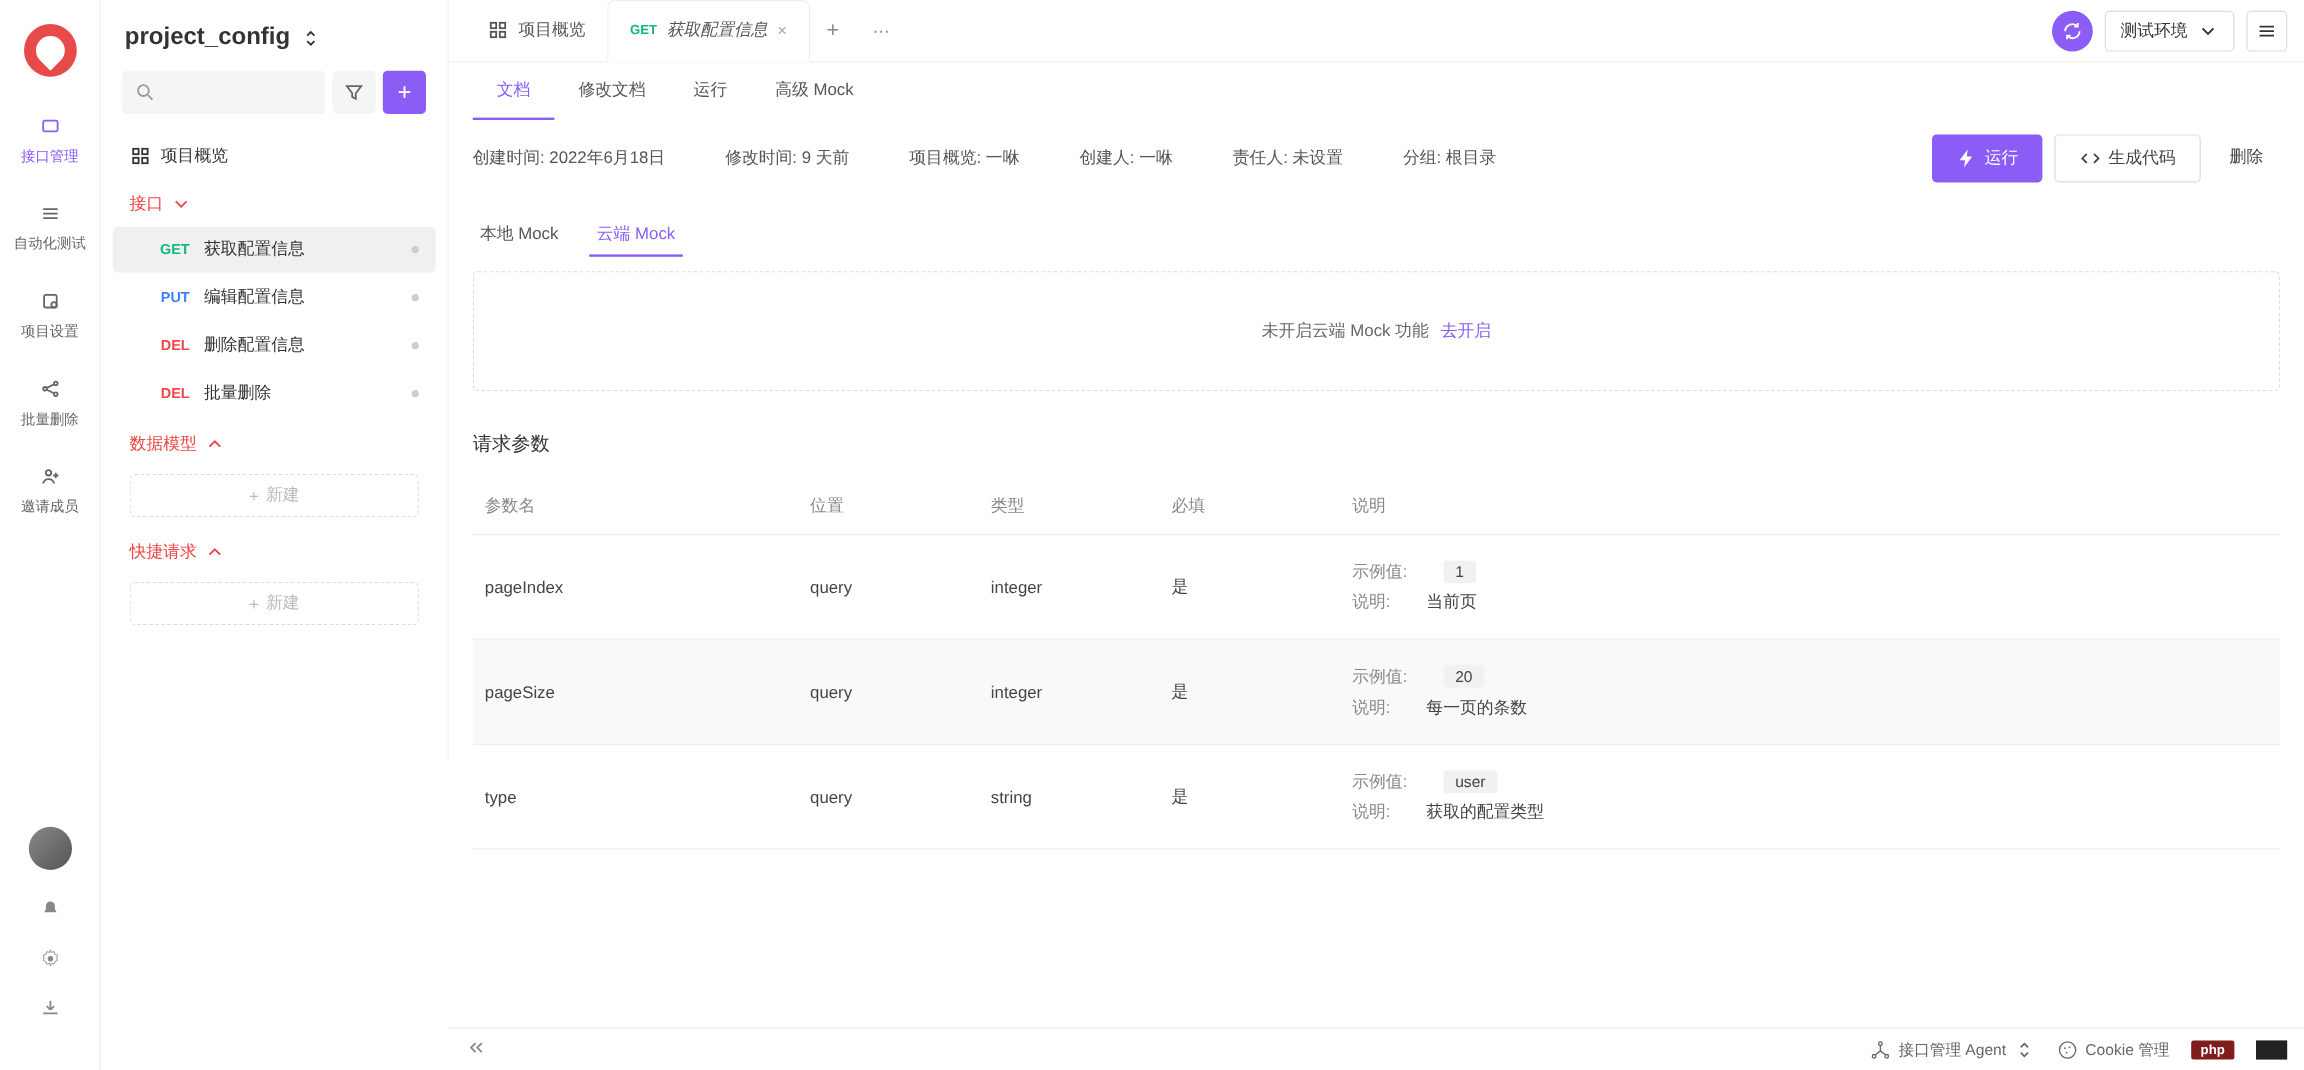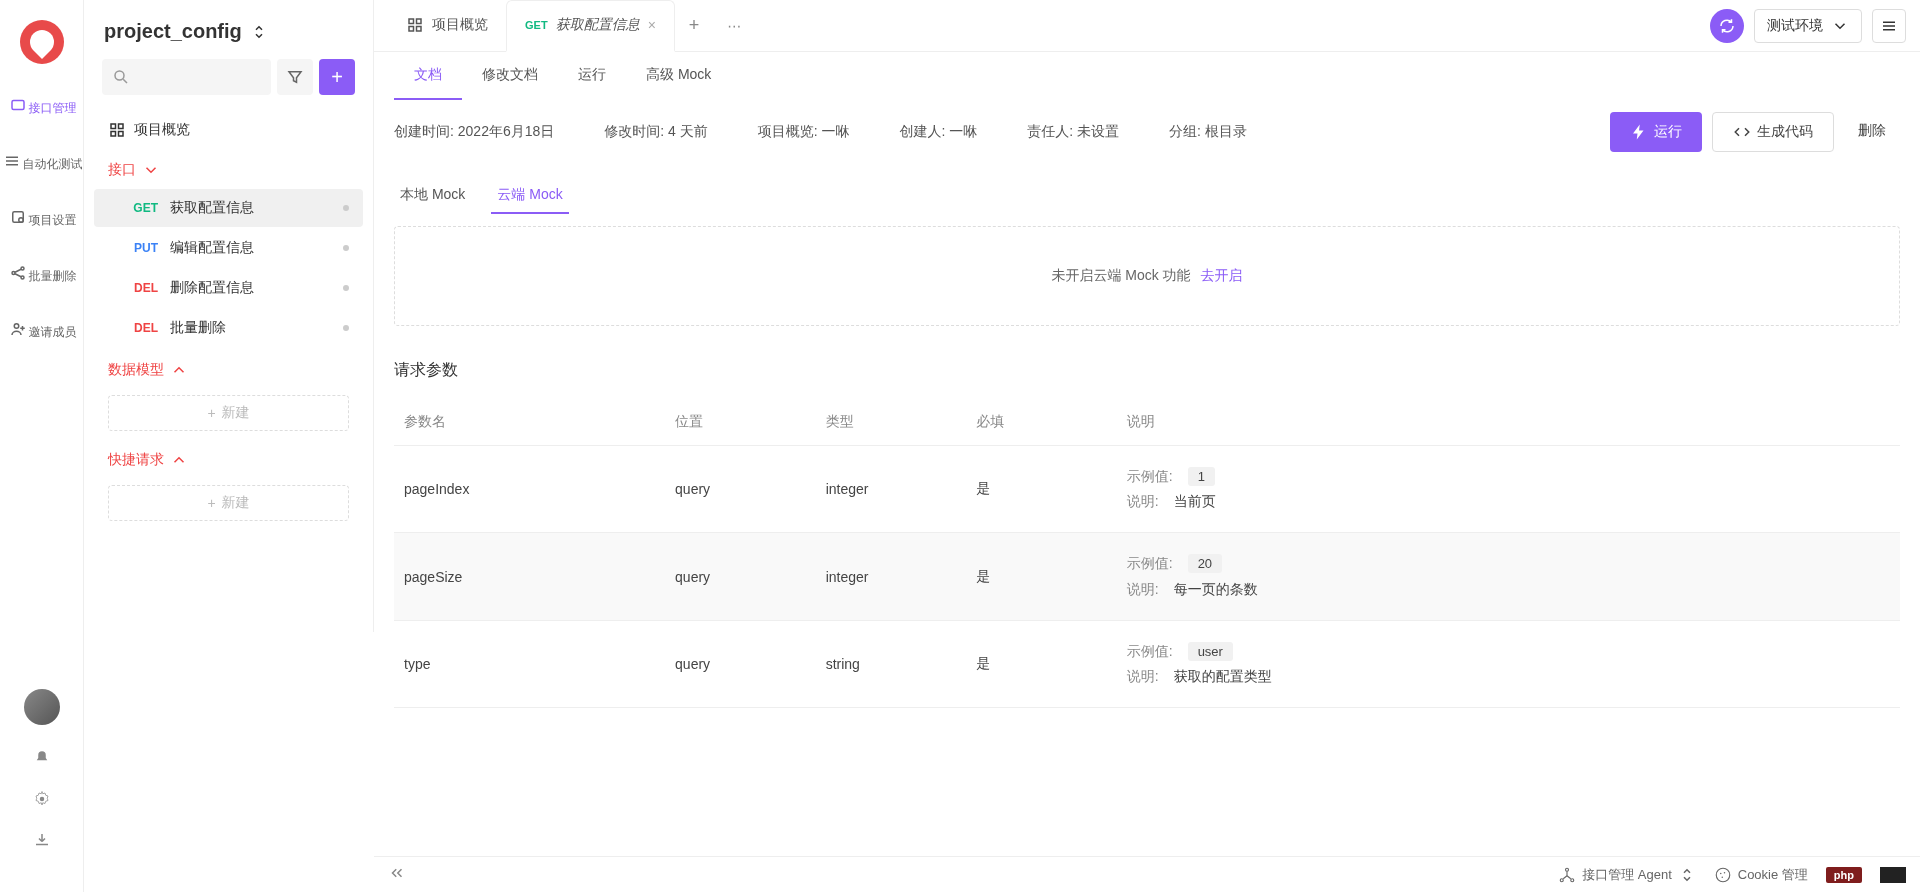--- a/index.html
+++ b/index.html
@@ -2,21 +2,21 @@
 <html><head>
 <meta charset="utf-8">
 <style>
 * { margin: 0; padding: 0; box-sizing: border-box; font-family: -apple-system, BlinkMacSystemFont, "Segoe UI", sans-serif; }
 body { background: #fff; overflow: hidden; width: 1920px; height: 892px; font-size: 14px; color: #333; }
 
 
 .left-rail { position: absolute; left: 0; top: 0; width: 84px; height: 892px; background: #fff; border-right: 1px solid #eee; display: flex; flex-direction: column; align-items: center; padding-top: 20px; }
 .logo { width: 44px; height: 44px; border-radius: 50%; background: #e84a4a; position: relative; margin-bottom: 30px; }
 .logo::before { content: ""; position: absolute; top: 10px; left: 10px; width: 24px; height: 24px; background: #fff; border-radius: 50% 50% 0 50%; transform: rotate(45deg); }
-.rail-item { display: flex; flex-direction: row; align-items: center; margin-bottom: 28px; cursor: pointer; color: #666; }
+.rail-item { display: flex; flex-direction: column; align-items: center; margin-bottom: 28px; cursor: pointer; color: #666; }
 .rail-item.active { color: #8b5cf6; }
 .rail-icon { width: 22px; height: 22px; margin-bottom: 6px; display: flex; align-items: center; justify-content: center; }
 .rail-label { font-size: 12px; }
 .rail-bottom { margin-top: auto; margin-bottom: 20px; display: flex; flex-direction: column; align-items: center; }
 .avatar { width: 36px; height: 36px; border-radius: 50%; background: linear-gradient(135deg, #888, #555); margin-bottom: 24px; }
 .rail-bottom-icon { margin-bottom: 20px; color: #888; cursor: pointer; }
 
 
 .sidebar { position: absolute; left: 84px; top: 0; width: 290px; height: 632px; background: #fff; border-right: 1px solid #eee; padding: 20px 10px; }
 .project-title { font-size: 20px; font-weight: 600; padding: 0 10px 16px; display: flex; align-items: center; gap: 8px; }
@@ -70,21 +70,21 @@
 .mock-box { margin: 12px 20px 24px; border: 1px dashed #ddd; border-radius: 4px; padding: 40px 0; display: flex; align-items: center; justify-content: center; gap: 10px; color: #666; }
 .mock-link { color: #8b5cf6; cursor: pointer; }
 
 .section-title { padding: 10px 20px; font-size: 16px; color: #333; }
 
 .params-table { width: calc(100% - 40px); margin: 8px 20px; border-collapse: collapse; }
 .params-table th { text-align: left; padding: 14px 10px; color: #888; font-weight: 400; border-bottom: 1px solid #eee; }
 .params-table td { padding: 18px 10px; color: #444; border-bottom: 1px solid #eee; vertical-align: middle; }
 .params-table tr.alt td { background: #f9f9f9; }
 .desc-cell { line-height: 1.8; }
-.desc-label { color: #888; margin-right: 11px; }
+.desc-label { color: #888; margin-right: 26px; }
 .example-val { background: #f1f1f1; padding: 2px 10px; border-radius: 3px; font-size: 13px; }
 
 
 .footer { position: absolute; left: 374px; bottom: 0; right: 0; height: 36px; border-top: 1px solid #eee; display: flex; align-items: center; padding: 0 14px; background: #fff; }
 .collapse-btn { color: #888; cursor: pointer; }
 .footer-right { margin-left: auto; display: flex; align-items: center; gap: 18px; color: #666; font-size: 13px; }
 .footer-item { display: flex; align-items: center; gap: 6px; cursor: pointer; }
 .php-badge { background: #7f1d1d; color: #fff; padding: 2px 8px; font-size: 11px; font-weight: 700; border-radius: 2px; }
 .black-badge { background: #222; width: 26px; height: 16px; }
 
@@ -280,21 +280,21 @@
 
   <div class="sub-tabs">
     <div class="sub-tab active">文档</div>
     <div class="sub-tab">修改文档</div>
     <div class="sub-tab">运行</div>
     <div class="sub-tab">高级 Mock</div>
   </div>
 
   <div class="meta-row">
     <div class="meta-item"><span>创建时间:</span> <span>2022年6月18日</span></div>
-    <div class="meta-item"><span>修改时间:</span> <span>4 天前</span></div>
+    <div class="meta-item"><span>修改时间:</span> <span>9 天前</span></div>
     <div class="meta-item"><span>项目概览:</span> <span>一咻</span></div>
     <div class="meta-item"><span>创建人:</span> <span>一咻</span></div>
     <div class="meta-item"><span>责任人:</span> <span>未设置</span></div>
     <div class="meta-item"><span>分组:</span> <span>根目录</span></div>
     <div class="meta-actions">
       <div class="btn-primary">
         <svg viewBox="0 0 24 24" fill="currentColor" width="14">
             <path d="M13 2L4 14h6l-1 8 9-12h-6z"></path>
           </svg>
         <span>运行</span>

